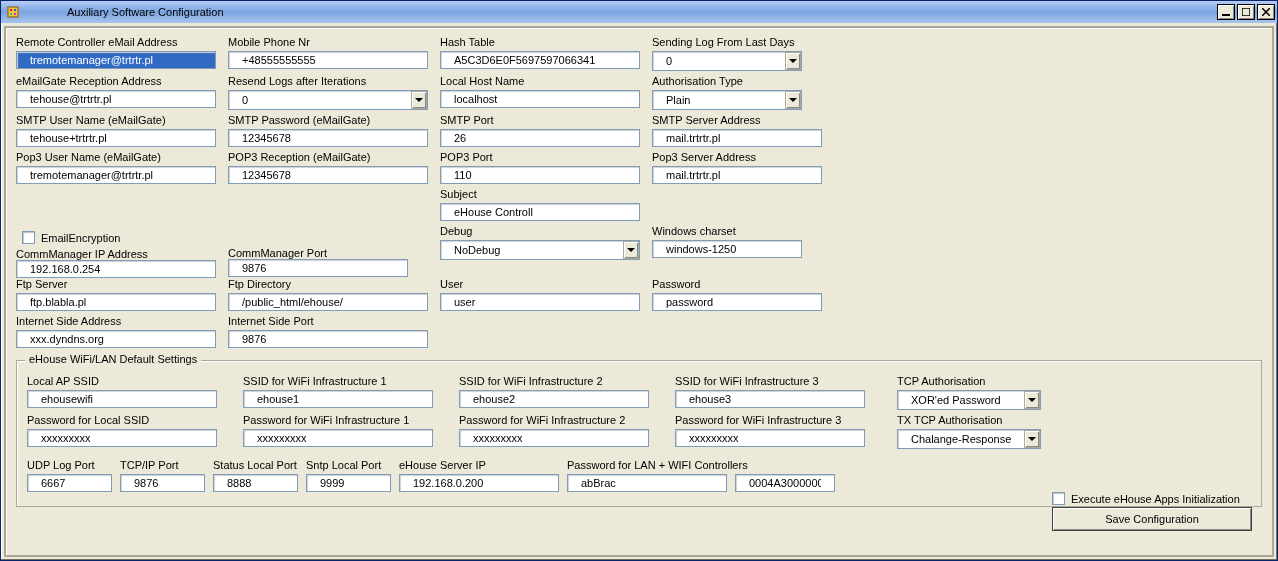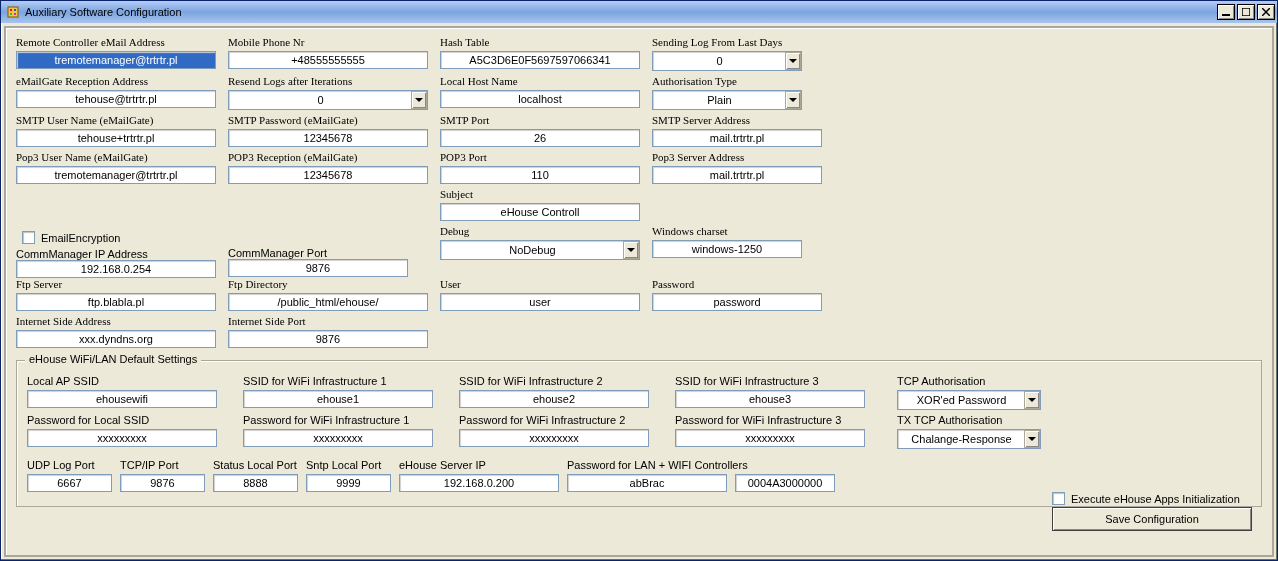--- a/index.html
+++ b/index.html
@@ -20,20 +20,21 @@
     box-shadow: inset -1px -1px 0 #716f64, inset 1px 1px 0 #fff;
   }
   .titlebar {
     height: 22px;
     background: linear-gradient(to bottom, #b4cdf6 0%, #7ba4e0 50%, #a8c4ee 100%);
     display: flex;
     align-items: center;
     padding: 0 2px 0 4px;
     color: #000;
     font-size: 11px;
+    gap: 42px;
   }
   .titlebar .app-icon {
     width: 16px; height: 16px;
     margin-right: 4px;
     display: inline-flex; align-items: center; justify-content: center;
   }
   .titlebar .title { flex: 1; }
   .win-btns { display: flex; gap: 2px; }
   .win-btn {
     width: 18px; height: 16px;
@@ -53,32 +54,31 @@
     position: relative;
     padding: 8px 10px 10px 10px;
     box-shadow: inset 1px 1px 0 #fff;
   }
   .grid {
     display: grid;
     grid-template-columns: 200px 200px 200px 200px;
     column-gap: 12px;
   }
   .field { margin-bottom: 4px; }
-  .field .lbl { display: block; height: 14px; margin-bottom: 1px; font-family: Liberation Serif, serif; }
+  .field .lbl { display: block; height: 14px; margin-bottom: 1px; }
   .txt {
     width: 100%;
     height: 18px;
     border: 1px solid #7f9db9;
     border-top-color: #7f9db9;
     border-left-color: #7f9db9;
     background: #fff;
     font: 11px Tahoma, sans-serif;
-    padding: 1px 3px;
+    padding: 1px 13px;
     box-shadow: inset 1px 1px 1px #d0d0d0;
-    text-align: center;
   }
   .txt.sel { background: #316ac5; color: #fff; }
   .sel-wrap {
     position: relative;
     width: 100%;
     height: 20px;
   }
   .sel-wrap .txt { padding-right: 18px; height: 20px; }
   .sel-wrap .arrow, .sel-wrap .arrow-btn {
     position: absolute; right: 1px; top: 1px; width: 16px; height: 18px;

